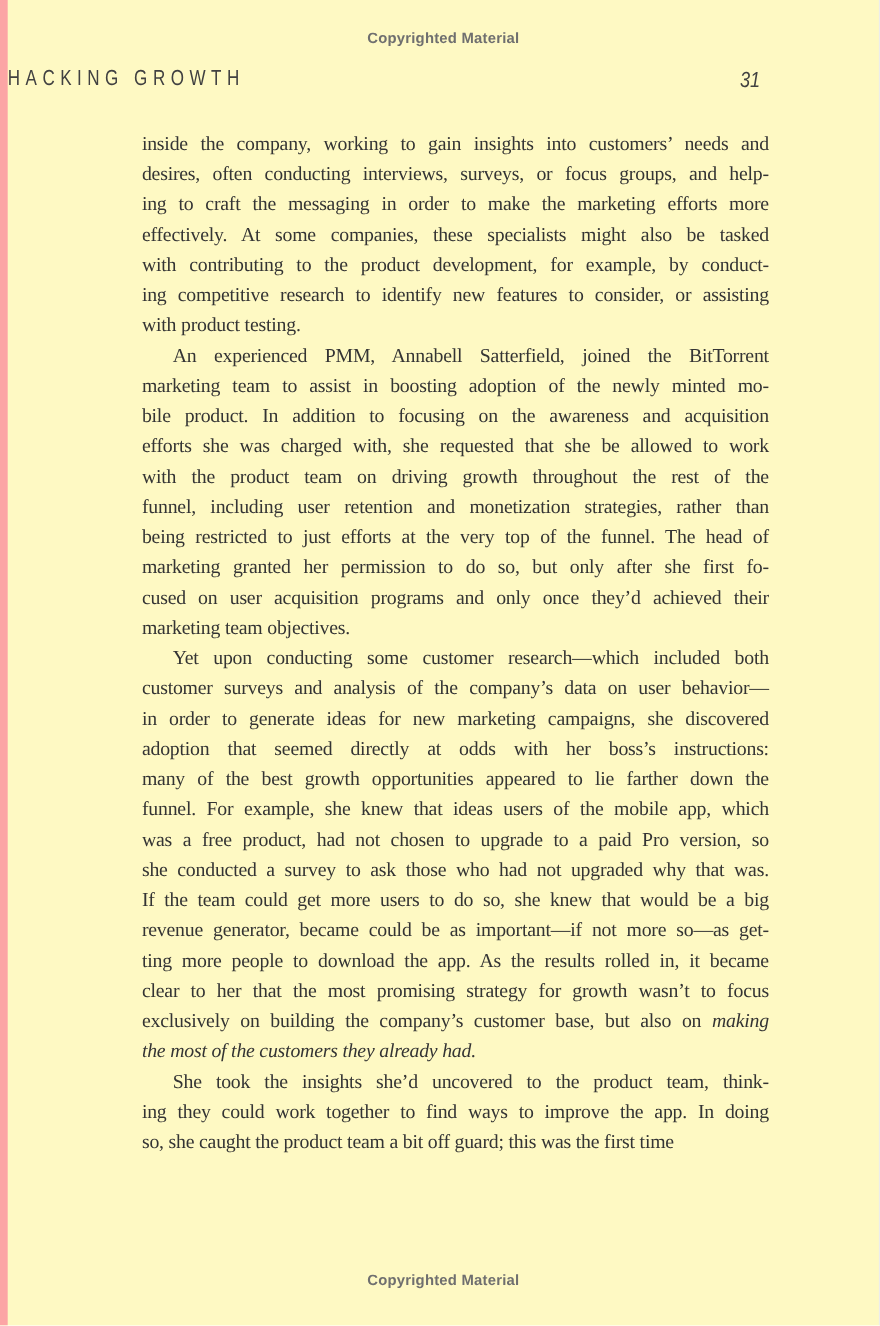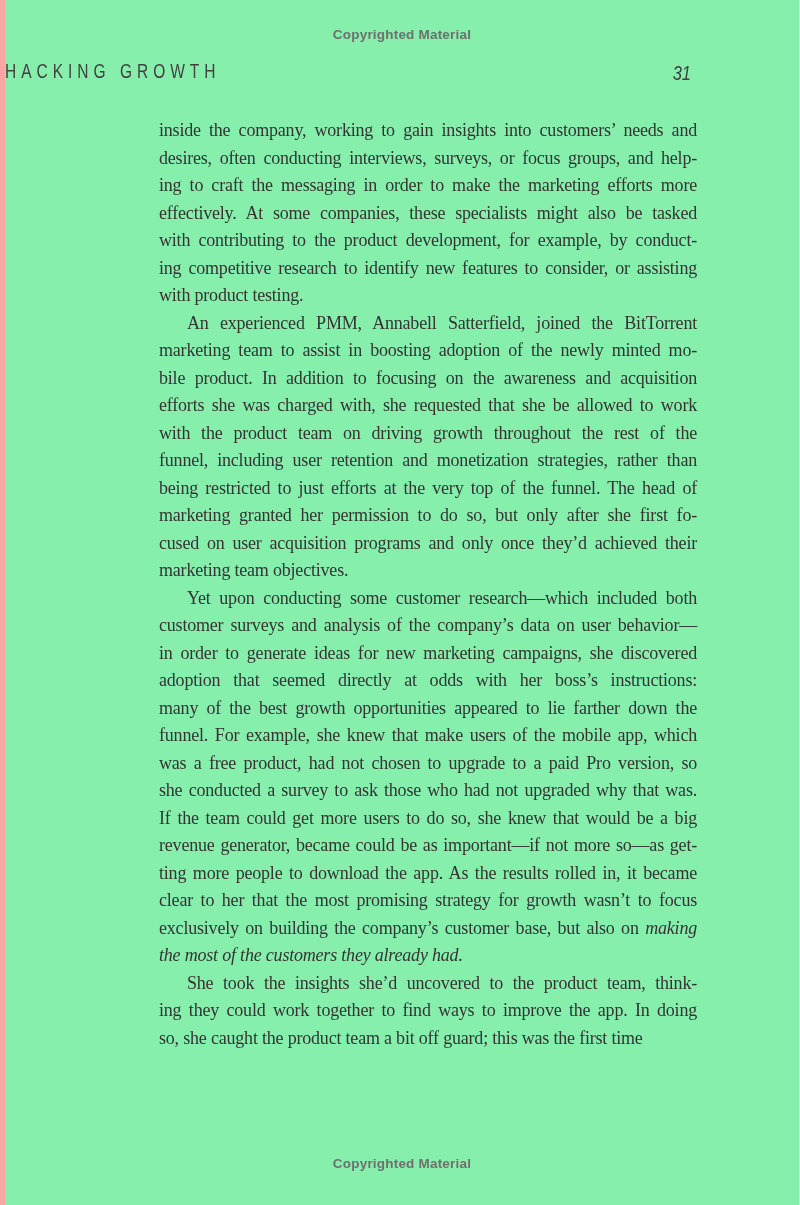--- a/index.html
+++ b/index.html
@@ -1,22 +1,22 @@
 <!DOCTYPE html>
 <html><head>
 <meta charset="utf-8">
 <style>
   html, body { margin: 0; padding: 0; background: #ffffff; }
   .page {
     position: relative;
     width: 800px;
     height: 1205px;
-    background: #86efac;
+    background: #fef9c3;
     box-sizing: border-box;
-    border-left: 5px solid #fca5a5;
+    border-left: 7px solid #fca5a5;
     border-right: 1px solid #ececec;
     overflow: hidden;
     font-family: "Liberation Serif", serif;
   }
   .notice {
     position: absolute;
     left: 0;
     width: 100%;
     text-align: center;
     font-family: "Liberation Sans", sans-serif;
@@ -60,21 +60,20 @@
     left: 122px;
     width: 570px;
     font-size: 18px;
     line-height: 27.5px;
     letter-spacing: -0.2px;
     color: #343434;
   }
   .line {
     text-align: justify;
     text-align-last: justify;
-    margin-left: 32px;
   }
   .line.last { text-align-last: left; }
   .line.indent { text-indent: 28px; }
   .italic { font-style: italic; font-family: Liberation Serif, serif; }
 </style>
 </head>
 <body>
 
 <div class="page">
   <div class="notice top">Copyrighted Material</div>
@@ -105,21 +104,21 @@
         <div class="line"><span>marketing granted her permission to do so, but only after she first fo-</span></div>
         <div class="line"><span>cused on user acquisition programs and only once they’d achieved their</span></div>
         <div class="line last"><span>marketing team objectives.</span></div>
       </div>
       <div class="paragraph">
         <div class="line indent"><span>Yet upon conducting some customer research—which included both</span></div>
         <div class="line"><span>customer surveys and analysis of the company’s data on user behavior—</span></div>
         <div class="line"><span>in order to generate ideas for new marketing campaigns, she discovered</span></div>
         <div class="line"><span>adoption that seemed directly at odds with her boss’s instructions:</span></div>
         <div class="line"><span>many of the best growth opportunities appeared to lie farther down the</span></div>
-        <div class="line"><span>funnel. For example, she knew that make users of the mobile app, which</span></div>
+        <div class="line"><span>funnel. For example, she knew that ideas users of the mobile app, which</span></div>
         <div class="line"><span>was a free product, had not chosen to upgrade to a paid Pro version, so</span></div>
         <div class="line"><span>she conducted a survey to ask those who had not upgraded why that was.</span></div>
         <div class="line"><span>If the team could get more users to do so, she knew that would be a big</span></div>
         <div class="line"><span>revenue generator, became could be as important—if not more so—as get-</span></div>
         <div class="line"><span>ting more people to download the app. As the results rolled in, it became</span></div>
         <div class="line"><span>clear to her that the most promising strategy for growth wasn’t to focus</span></div>
         <div class="line"><span>exclusively on building the company’s customer base, but also on </span><span class="italic">making</span></div>
         <div class="line last"><span class="italic">the most of the customers they already had.</span></div>
       </div>
       <div class="paragraph">

